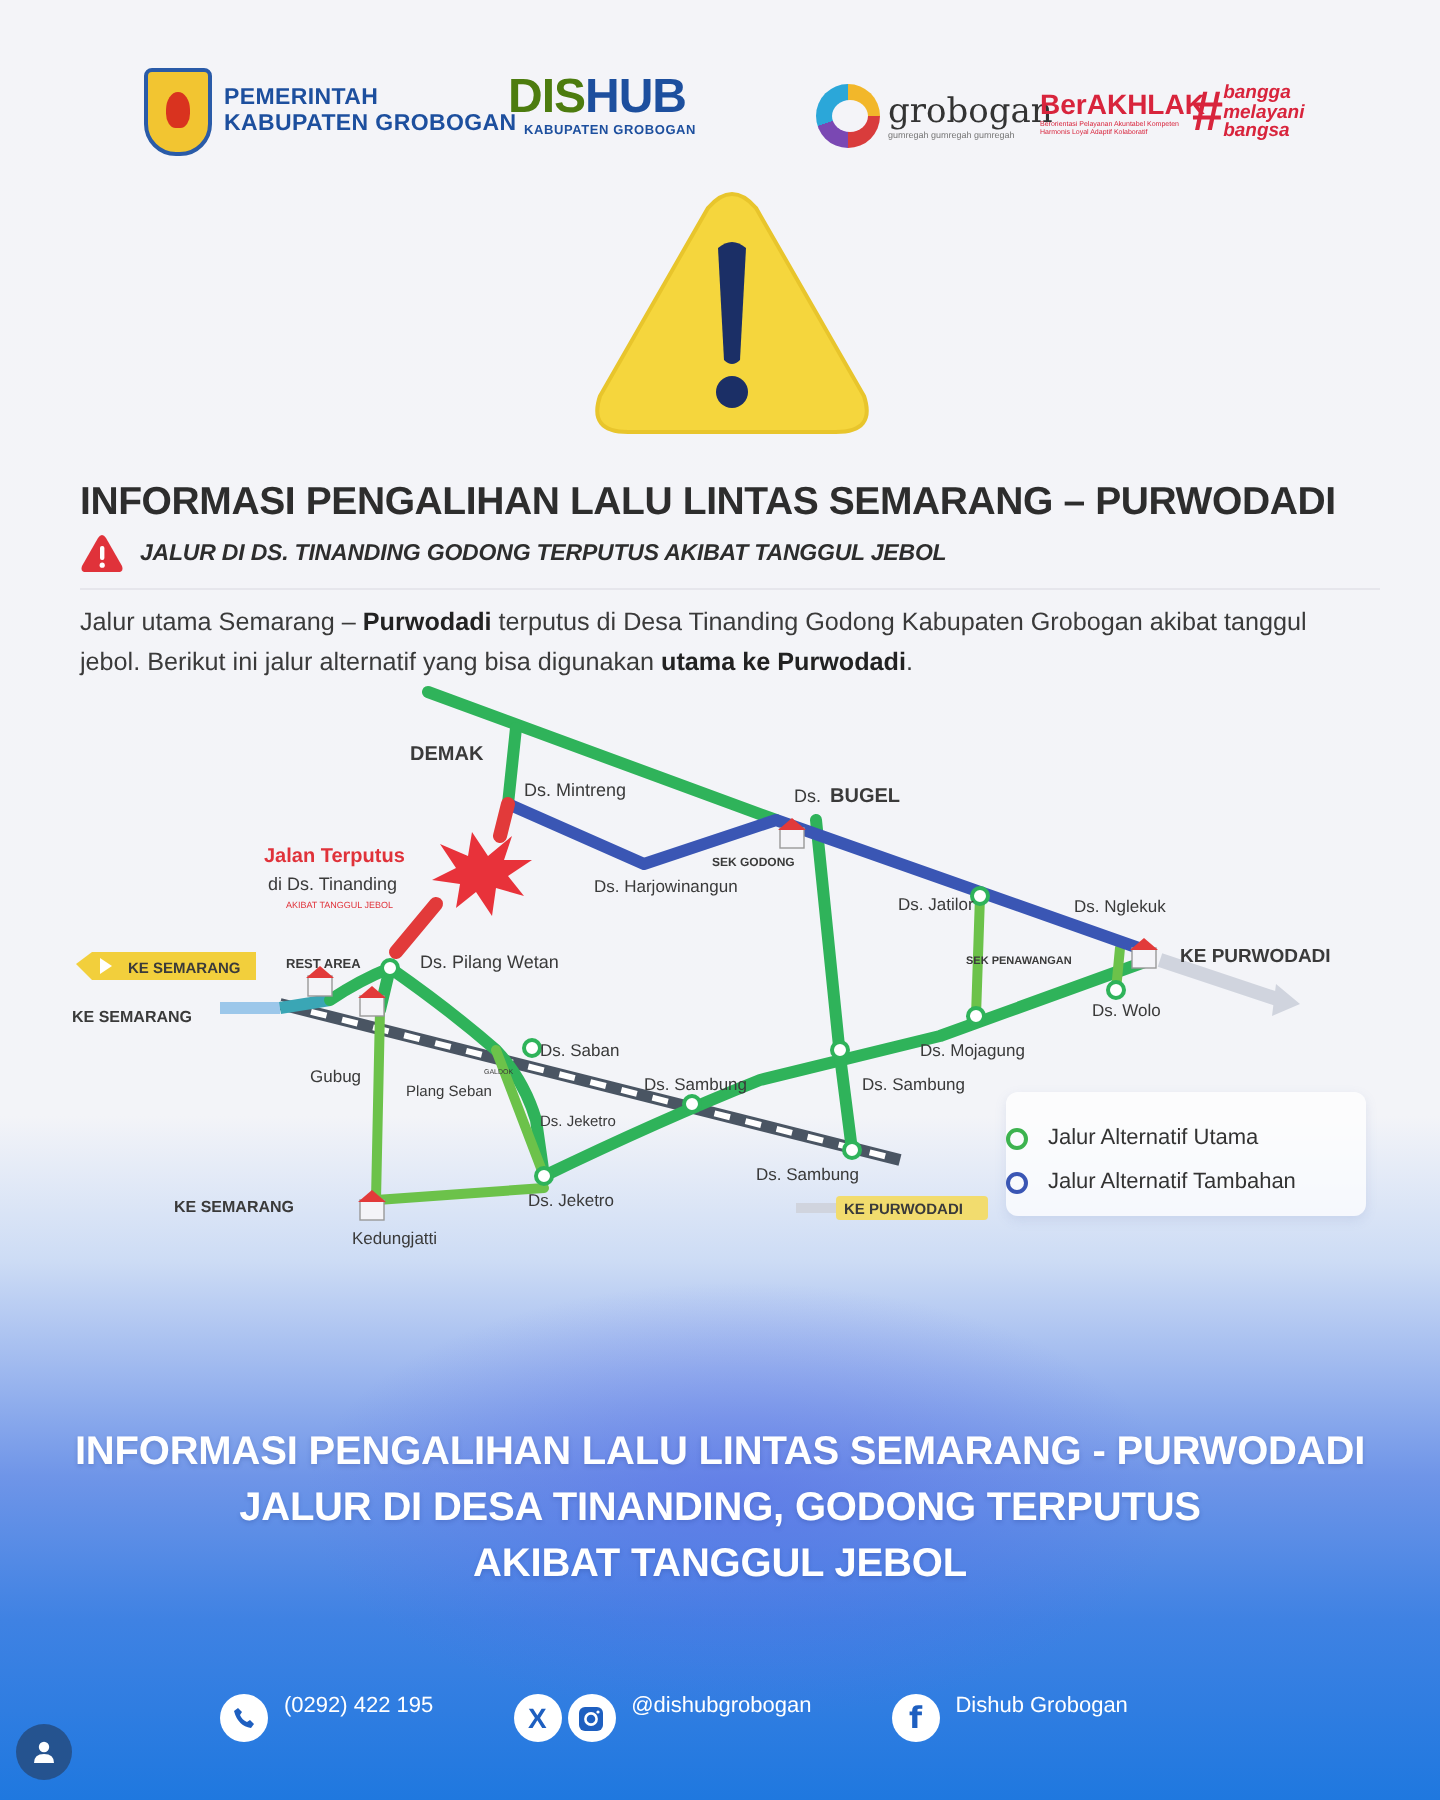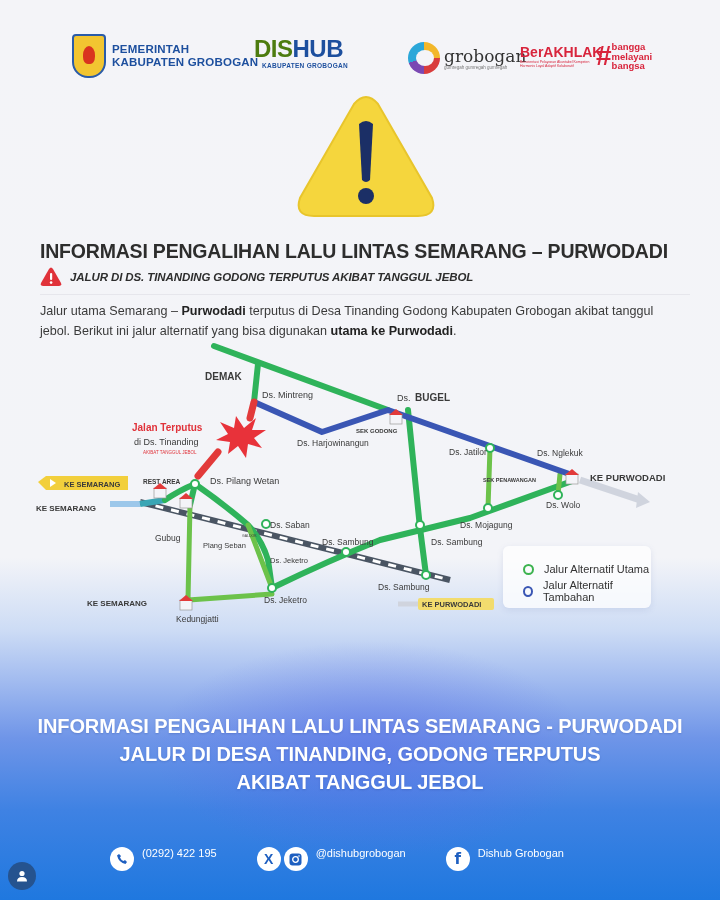--- a/index.html
+++ b/index.html
@@ -37,41 +37,41 @@
     position: relative;
   }
   .gro-mark::after { content: ""; position: absolute; left: 8px; top: 8px; width: 18px; height: 16px; background: #f4f4f8; border-radius: 50%; }
   .gro-text { margin-left: 4px; font-family: "DejaVu Serif", serif; font-size: 17px; color: #333; line-height: 18px; }
   .gro-tag { font-size: 4.5px; color: #777; font-family: "Liberation Sans", sans-serif; margin-left: 4px; }
   .logo-berakhlak { position: absolute; left: 520px; top: 14px; }
   .berakhlak-main { color: #d8243c; font-weight: 900; font-size: 14px; }
   .berakhlak-sub { color: #d8243c; font-size: 3.5px; width: 78px; line-height: 4px; }
   .logo-bangga { position: absolute; left: 596px; top: 12px; display: flex; align-items: center; }
   .hash { color: #d8243c; font-weight: 900; font-size: 28px; line-height: 28px; }
-  .bangga-text { font-size: 9.5px; line-height: 9.5px; color: #d8243c; font-weight: 700; }
+  .bangga-text { font-size: 9.5px; line-height: 9.5px; color: #d8243c; font-weight: 700; font-style: italic; }
 
   .warn-icon { position: absolute; left: 296px; top: 94px; width: 140px; height: 126px; }
 
   .card { position: absolute; left: 18px; top: 222px; width: 686px; height: 456px; }
   .card-title { position: absolute; left: 22px; top: 18px; font-size: 19.5px; font-weight: 700; color: #2d2d2d; letter-spacing: -0.2px; }
   .sub-warn { position: absolute; left: 22px; top: 45px; display: flex; align-items: center; }
   .sub-warn-icon { width: 22px; height: 20px; }
   .sub-warn-text { margin-left: 8px; font-size: 11.5px; font-weight: 700; color: #2d2d2d; letter-spacing: -0.1px; font-style: italic; }
   .divider { position: absolute; left: 22px; top: 72px; width: 650px; height: 1px; background: #e6e6ec; }
   .desc { position: absolute; left: 22px; top: 79px; width: 640px; font-size: 12.6px; line-height: 20px; color: #3a3a3a; }
   .desc b { color: #222; }
 
   .map { position: absolute; left: 0; top: 0; width: 720px; height: 680px; pointer-events: none; }
   .map * { pointer-events: auto; }
   .lbl { font-family: "Liberation Sans", sans-serif; fill: #3a3a3a; }
 
   .legend {
-    position: absolute; left: 503px; top: 546px; width: 148px; height: 62px;
+    position: absolute; left: 503px; top: 546px; width: 180px; height: 62px;
     background: rgba(255,255,255,0.75); border-radius: 6px; box-shadow: 0 2px 6px rgba(100,120,180,0.15);
-    padding: 12px 0 0 20px;
+    padding: 12px 0 0 0;
   }
   .legend-item { display: flex; align-items: center; height: 22px; font-size: 11px; color: #333; }
   .legend-ring { width: 11px; height: 11px; border-radius: 50%; border: 2.4px solid; margin-right: 10px; }
 
   .bottom-title {
     position: absolute; left: 0; top: 712px; width: 720px; text-align: center;
     color: #fff; font-weight: 700; font-size: 20px; line-height: 28px; letter-spacing: -0.1px;
     text-shadow: 0 1px 2px rgba(30,60,140,0.25);
   }
 

